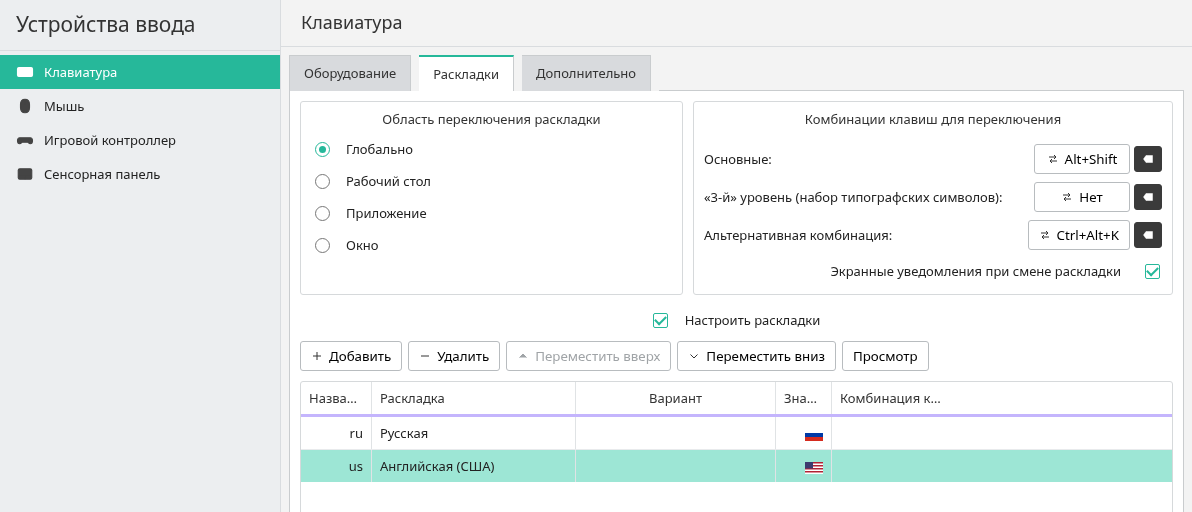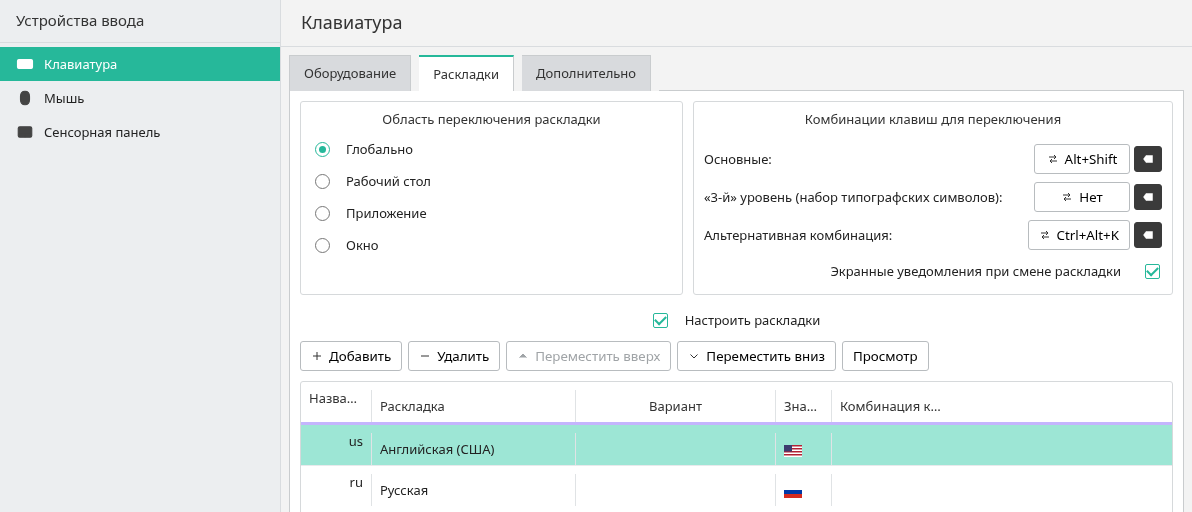--- a/index.html
+++ b/index.html
@@ -1,21 +1,21 @@
 <!DOCTYPE html>
 <html><head>
 <meta charset="utf-8">
 <style>
   * { box-sizing: border-box; margin: 0; padding: 0; font-family: "Noto Sans", "Segoe UI", Arial, sans-serif; }
   html, body { height: 100%; }
   body { display: flex; flex-direction: row; background: #f3f3f3; font-size: 13px; color: #222; }
 
   
   .sidebar { width: 281px; background: #eceef0; border-right: 1px solid #d9dcdf; display: flex; flex-direction: column; }
-  .sidebar-header { padding: 10px 16px 12px; font-size: 15px; color: #333; border-bottom: 1px solid #d9dcdf; }
+  .sidebar-header { padding: 10px 16px 12px; font-size: 21px; color: #333; border-bottom: 1px solid #d9dcdf; }
   .sidebar-items { display: flex; flex-direction: column; padding-top: 4px; }
   .sidebar-item { display: flex; align-items: center; gap: 10px; padding: 8px 16px; cursor: pointer; }
   .sidebar-item.active { background: #26b89a; color: #fff; }
   .sidebar-item .s-icon { width: 18px; height: 18px; display: inline-flex; align-items: center; justify-content: center; }
   .sidebar-item.active .s-icon svg * { fill: #fff; stroke: #fff; }
   .sidebar-item .s-icon svg * { fill: #444; stroke: #444; }
 
   
   .main { flex: 1; display: flex; flex-direction: column; background: #f3f3f3; min-width: 0; }
   .main-header { padding: 10px 20px 12px; font-size: 18px; color: #333; border-bottom: 1px solid #d9dcdf; }
@@ -63,24 +63,24 @@
   .btn.disabled svg * { stroke: #a0a4a7; fill: #a0a4a7; }
 
   
   .table { border: 1px solid #d6d9db; border-radius: 3px; background: #fff; overflow: hidden; }
   .thead, .trow { display: flex; }
   .thead { border-bottom: 3px solid #c4b5fd; }
   .th, .td { padding: 7px 8px; white-space: nowrap; overflow: hidden; text-overflow: ellipsis; }
   .col-code { width: 70px; text-align: right; }
   .col-layout { width: 204px; }
   .col-variant { width: 200px; text-align: center; }
-  .col-flag { width: 56px; text-align: left; }
+  .col-flag { width: 56px; text-align: right; }
   .col-short { width: 122px; text-align: center; }
   .th { font-weight: normal; color: #333; }
-  .th + .th, .td + .td { border-left: 1px solid #e0e3e5; margin-top: 8px; }
+  .th + .th, .td + .td { border-left: 1px solid #e0e3e5; }
   .trow + .trow { border-top: 1px solid #e8eaec; }
   .trow.selected { background: #9de6d5; }
   .flag { width: 18px; height: 12px; display: inline-block; vertical-align: middle; }
   .flag-us0 { fill: #b22234; }
   .flag-us1 { fill: #fff; }
   .flag-us2 { fill: #3c3b6e; }
   .flag-ru0 { fill: #fff; }
   .flag-ru1 { fill: #0039a6; }
   .flag-ru2 { fill: #d52b1e; }
   .tbody-spacer { height: 70px; }
@@ -109,20 +109,28 @@
     <div class="sidebar-item">
       <span class="s-icon">
         <svg viewBox="0 0 24 24">
             <path d="M12 3 C8 3 6 6 6 10 v4 c0 4 2 7 6 7 s6-3 6-7 v-4 C18 6 16 3 12 3 Z" fill="none" stroke-width="1.5"></path>
             <line x1="12" y1="3" x2="12" y2="10"></line>
           </svg>
       </span>
       <span>Мышь</span>
     </div>
 
+    <div class="sidebar-item">
+      <span class="s-icon">
+        <svg viewBox="0 0 24 24">
+            <path d="M5 9 h14 c2 0 3 2 3 4 s-1 4-3 4 c-1 0-2-1-3-2 h-8 c-1 1-2 2-3 2 c-2 0-3-2-3-4 s1-4 3-4 Z" fill="none" stroke-width="1.5"></path>
+          </svg>
+      </span>
+      <span>Игровой контроллер</span>
+    </div>
 
     <div class="sidebar-item">
       <span class="s-icon">
         <svg viewBox="0 0 24 24">
             <rect x="3" y="5" width="18" height="14" rx="2" fill="none" stroke-width="1.5"></rect>
             <line x1="3" y1="15" x2="21" y2="15"></line>
             <line x1="12" y1="15" x2="12" y2="19"></line>
           </svg>
       </span>
       <span>Сенсорная панель</span>
@@ -263,50 +271,50 @@
       </button>
     </div>
 
     <div class="table">
       <div class="thead">
         <div class="th col-code">Название</div>
         <div class="th col-layout">Раскладка</div>
         <div class="th col-variant">Вариант</div>
         <div class="th col-flag">Значок</div>
         <div class="th col-short">Комбинация клавиш</div>
+      </div>
+
+      <div class="trow">
+        <div class="td col-code">ru</div>
+        <div class="td col-layout">Русская</div>
+        <div class="td col-variant"></div>
+        <div class="td col-flag">
+          <svg class="flag" viewBox="0 0 18 12">
+            <rect class="flag-ru0" width="18" height="4"></rect>
+              <rect class="flag-ru1" y="4" width="18" height="4"></rect>
+              <rect class="flag-ru2" y="8" width="18" height="4"></rect>
+          </svg>
+        </div>
+        <div class="td col-short"></div>
       </div>
 
       <div class="trow selected">
         <div class="td col-code">us</div>
         <div class="td col-layout">Английская (США)</div>
         <div class="td col-variant"></div>
         <div class="td col-flag">
           <svg class="flag" viewBox="0 0 18 12">
             <rect class="flag-us0" width="18" height="12"></rect>
             <rect class="flag-us1" y="1.5" width="18" height="1.5"></rect>
               <rect class="flag-us1" y="4.5" width="18" height="1.5"></rect>
               <rect class="flag-us1" y="7.5" width="18" height="1.5"></rect>
               <rect class="flag-us1" y="10.5" width="18" height="1.5"></rect>
             <rect class="flag-us2" width="8" height="6.5"></rect>
           </svg>
         </div>
         <div class="td col-short"></div>
       </div>
 
-      <div class="trow">
-        <div class="td col-code">ru</div>
-        <div class="td col-layout">Русская</div>
-        <div class="td col-variant"></div>
-        <div class="td col-flag">
-          <svg class="flag" viewBox="0 0 18 12">
-            <rect class="flag-ru0" width="18" height="4"></rect>
-              <rect class="flag-ru1" y="4" width="18" height="4"></rect>
-              <rect class="flag-ru2" y="8" width="18" height="4"></rect>
-          </svg>
-        </div>
-        <div class="td col-short"></div>
-      </div>
-
       <div class="tbody-spacer"></div>
     </div>
 
   </div>
 </div>
 
 </body></html>

